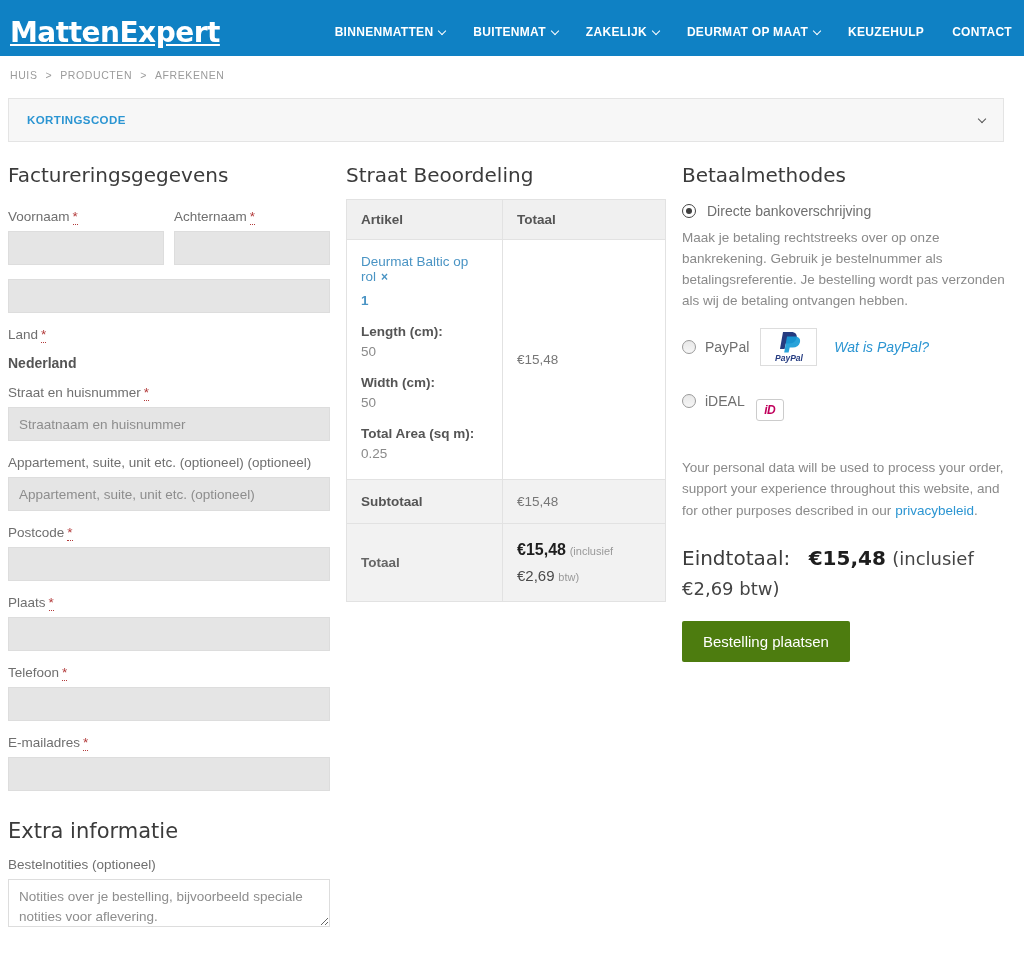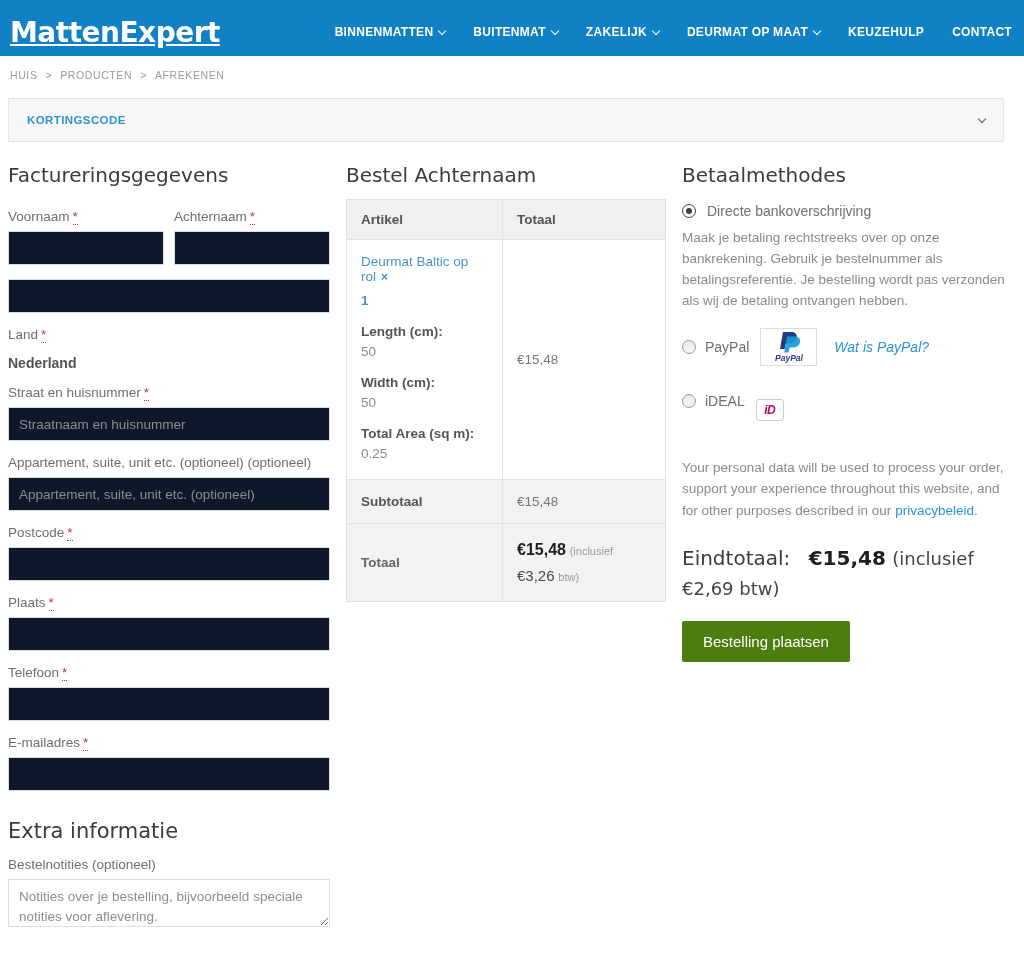--- a/index.html
+++ b/index.html
@@ -106,21 +106,21 @@
     color: #b23a3a;
     border-bottom: 1px dotted #b23a3a;
     margin-left: 3px;
     text-decoration: none;
     font-size: 13.5px;
   }
   input.text {
     width: 100%;
     height: 34px;
     border: 1px solid #ddd;
-    background: #0f172a;
+    background: #e5e5e5;
     padding: 0 10px;
     font-size: 13.5px;
     color: #777;
     font-family: inherit;
     outline: none;
   }
   input.text::placeholder, textarea::placeholder { color: #8d8d8d; opacity: 1; }
   .two { display: flex; gap: 10px; }
   .two .field { flex: 1; }
   .country-value {
@@ -346,21 +346,21 @@
     </div>
 
     <h2 class="section extra">Extra informatie</h2>
     <div class="field">
       <label class="field-label">Bestelnotities (optioneel)</label>
       <textarea class="notes" placeholder="Notities over je bestelling, bijvoorbeeld speciale notities voor aflevering." style=""></textarea>
     </div>
   </section>
 
   <section>
-    <h2 class="section">Bestel Achternaam</h2>
+    <h2 class="section">Straat Beoordeling</h2>
 
     <table class="review">
       <thead>
         <tr>
           <th>Artikel</th>
           <th>Totaal</th>
         </tr>
       </thead>
       <tbody>
         <tr>
@@ -386,21 +386,21 @@
         </tr>
         <tr class="subrow">
           <th>Subtotaal</th>
           <td>€15,48</td>
         </tr>
         <tr class="totrow">
           <th>Totaal</th>
           <td>
             <strong class="tot-amt">€15,48</strong>
             <span class="tax-sm">(inclusief</span>
-            <span class="tax-amt">€3,26</span>
+            <span class="tax-amt">€2,69</span>
             <span class="tax-sm">btw)</span>
           </td>
         </tr>
       </tbody>
     </table>
   </section>
 
   <section>
     <h2 class="section">Betaalmethodes</h2>
 

